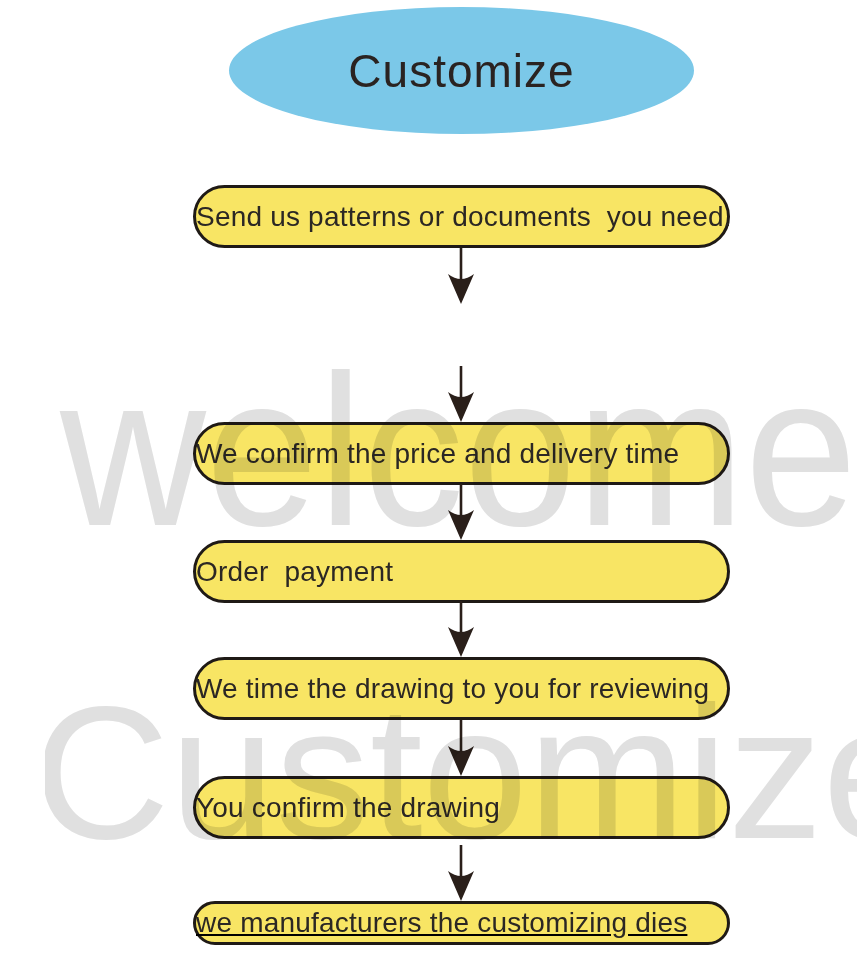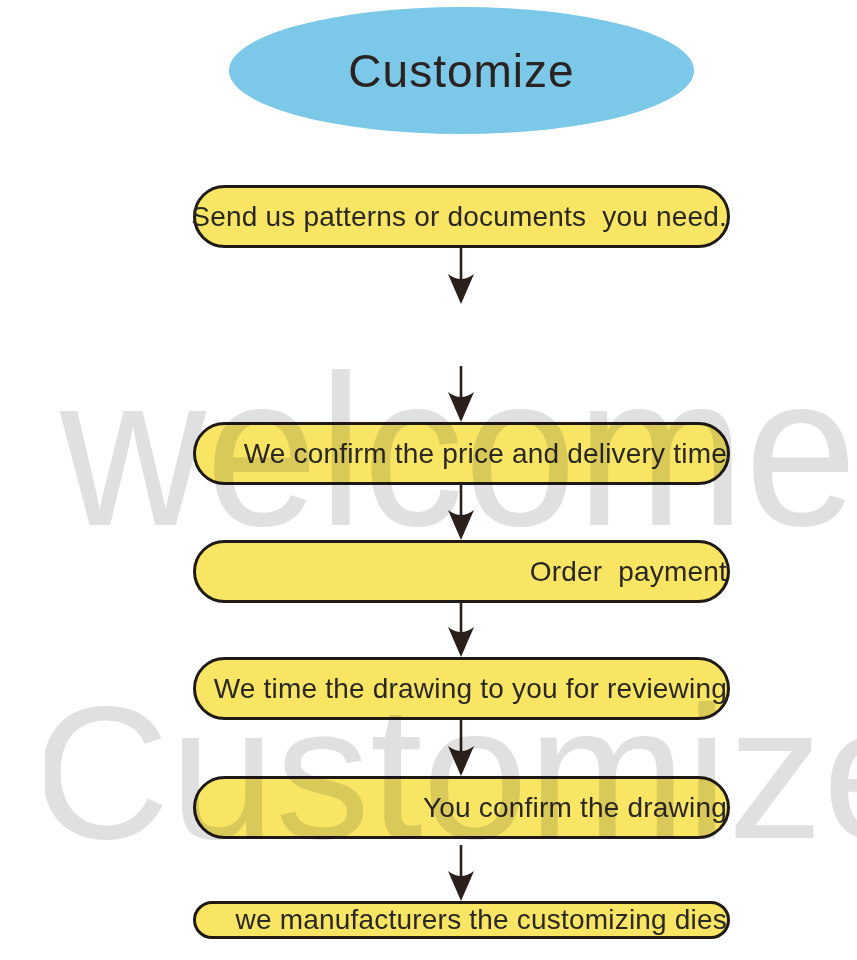--- a/index.html
+++ b/index.html
@@ -41,26 +41,27 @@
     position: absolute;
     left: 148px;
     width: 537px;
     height: 63px;
     box-sizing: border-box;
     background: #f8e564;
     border: 3px solid #1f1a16;
     border-radius: 34px;
     display: flex;
     align-items: center;
-    justify-content: flex-end;
+    justify-content: flex-start;
     z-index: 2;
   }
   .step-box.small {
-    height: 38px;
+    height: 44px;
     border-radius: 28px;
+    text-decoration: underline;
   }
   .step-box .step-label {
     font-size: 28px;
     color: #2b2724;
     white-space: pre;
     letter-spacing: 0.2px;
   }
   
   .arrow {
     position: absolute;

